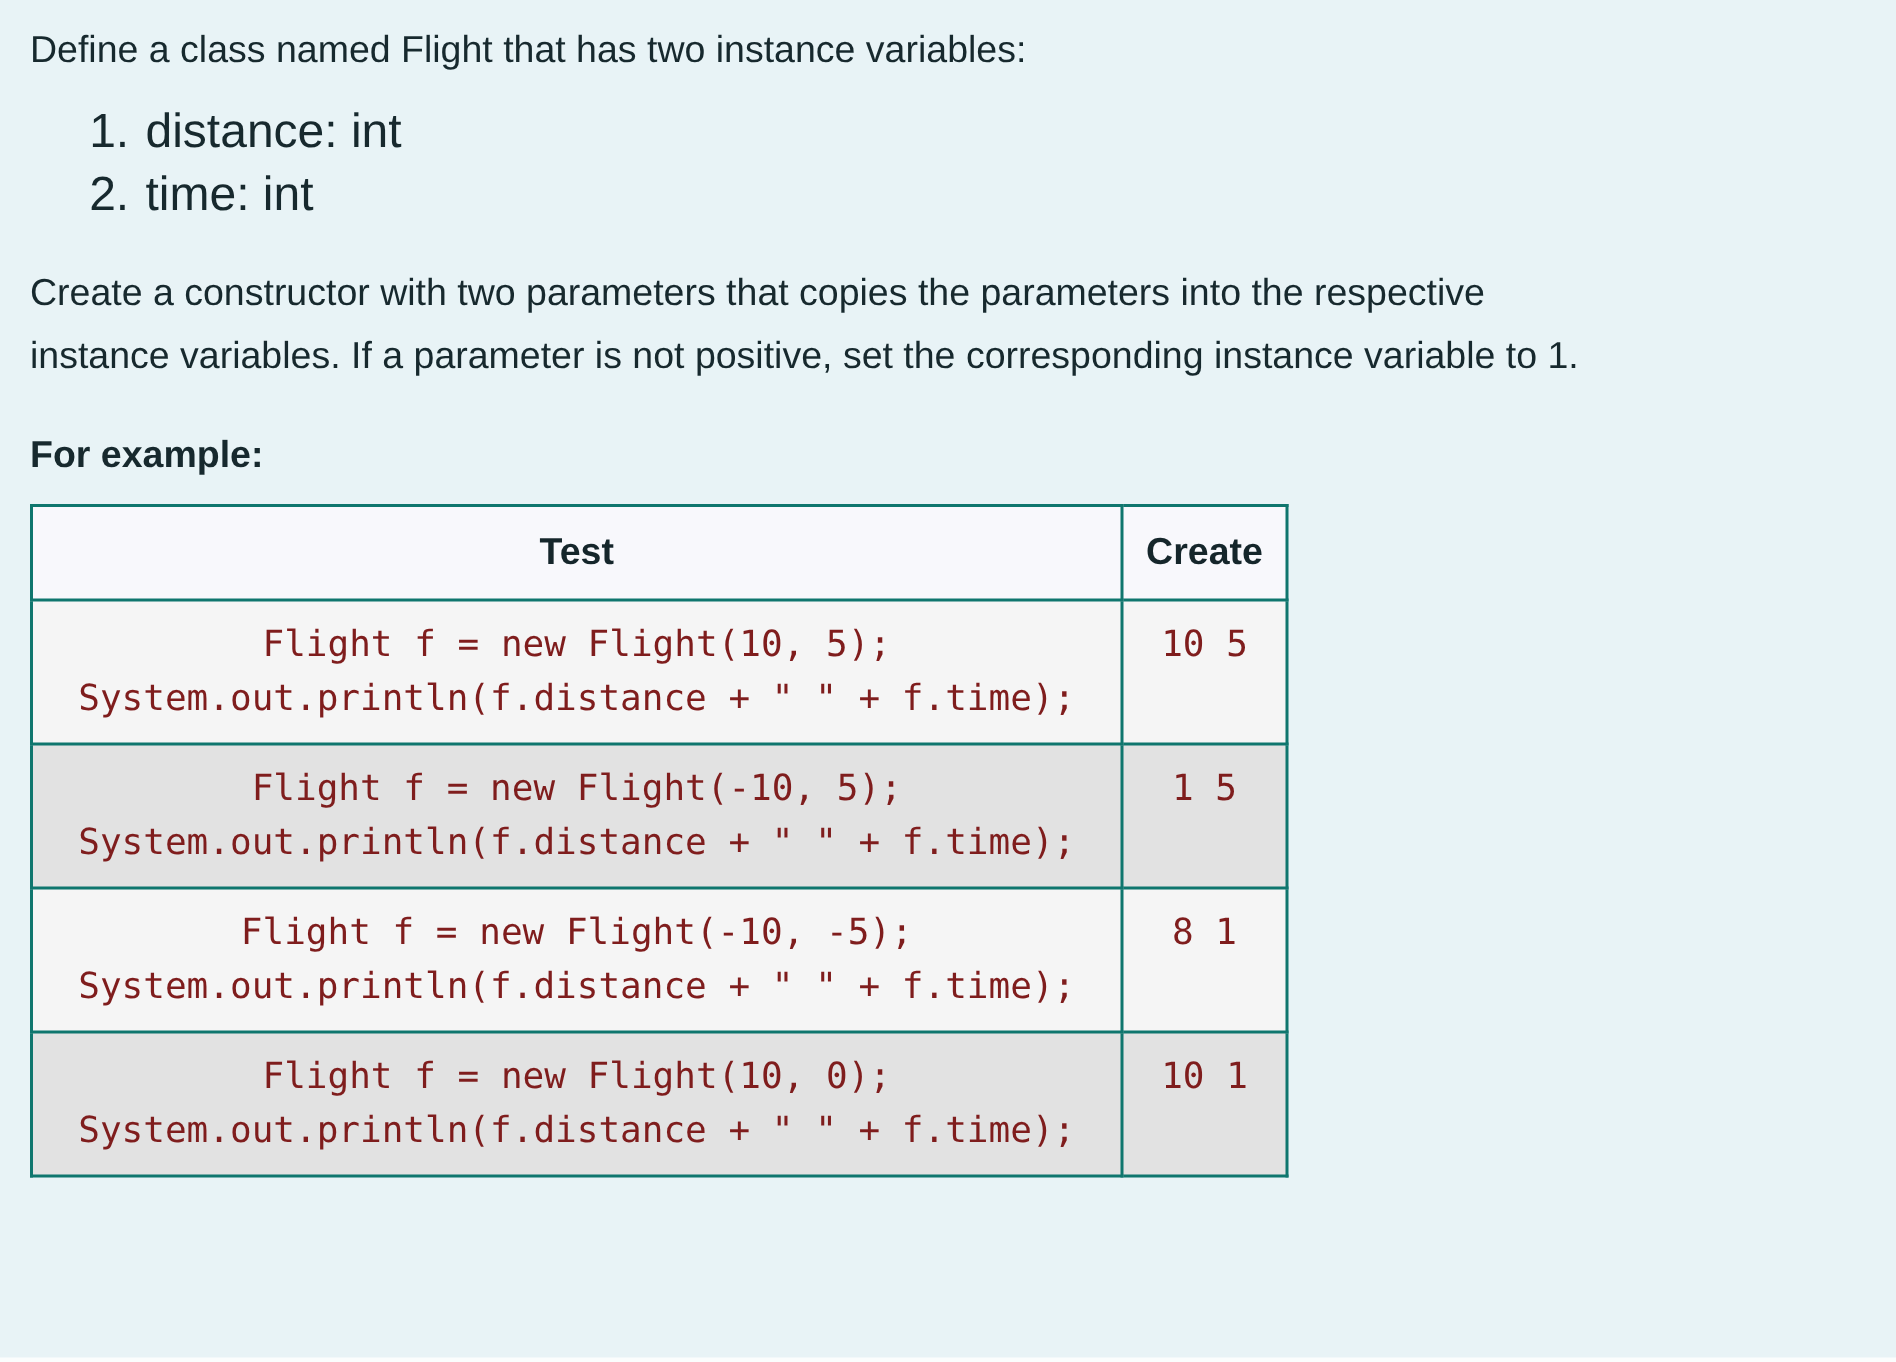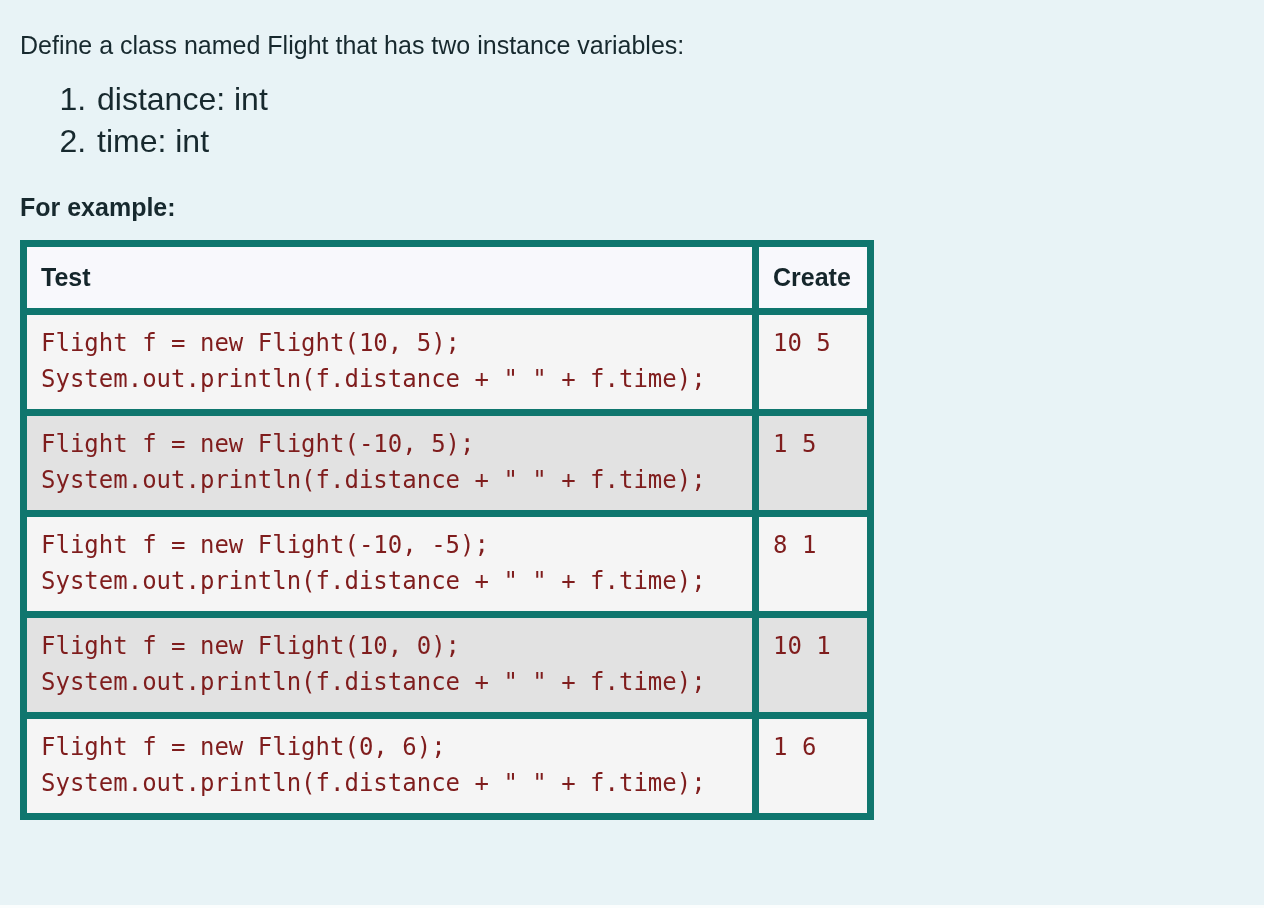--- a/index.html
+++ b/index.html
@@ -13,21 +13,21 @@
     overflow: hidden;
     position: relative;
     font-family: "Liberation Sans", "DejaVu Sans", sans-serif;
     color: #17292e;
   }
   .page {
     padding: 8px 20px 0 20px;
     box-sizing: border-box;
   }
   .intro {
-    margin: 16px 0 12px 0;
+    margin: 4px 0 12px 0;
     font-size: 25px;
     line-height: 42px;
   }
   ol.vars-list {
     margin: 0 0 24px 0;
     padding-left: 75px;
     font-size: 32px;
     line-height: 42px;
   }
   ol.vars-list li {
@@ -46,23 +46,23 @@
     font-size: 25px;
     line-height: 42px;
     font-weight: bold;
   }
   table.examples {
     border-collapse: collapse;
     table-layout: fixed;
   }
   table.examples th,
   table.examples td {
-    border: 7px solid #0f766e;
+    border: 2px solid #0f766e;
     vertical-align: top;
-    text-align: left;
+    text-align: center;
   }
   table.examples th {
     background: #f8f8fc;
     font-size: 25px;
     line-height: 37px;
     font-weight: bold;
     padding: 12px 14px;
     color: #15262b;
   }
   table.examples td {
@@ -98,20 +98,24 @@
 
 <div class="page">
 
   <p class="intro">Define a class named Flight that has two instance variables:</p>
 
   <ol class="vars-list">
     <li>distance: int</li>
     <li>time: int</li>
   </ol>
 
+  <p class="desc">
+    <span class="desc-line">Create a constructor with two parameters that copies the parameters into the respective</span>
+    <span class="desc-line">instance variables. If a parameter is not positive, set the corresponding instance variable to 1.</span>
+  </p>
 
   <p class="example-label">For example:</p>
 
   <table class="examples">
     <thead>
       <tr>
         <th class="col-test">Test</th>
         <th class="col-result">Create</th>
       </tr>
     </thead>
@@ -145,27 +149,18 @@
       </tr>
       <tr>
         <td>
           <div class="code-line">Flight f = new Flight(10, 0);</div>
           <div class="code-line">System.out.println(f.distance + " " + f.time);</div>
         </td>
         <td>
           <div class="result-value">10 1</div>
         </td>
       </tr>
-      <tr>
-        <td>
-          <div class="code-line">Flight f = new Flight(0, 6);</div>
-          <div class="code-line">System.out.println(f.distance + " " + f.time);</div>
-        </td>
-        <td>
-          <div class="result-value">1 6</div>
-        </td>
-      </tr>
     </tbody>
   </table>
 
 </div>
 
 <div class="bottom-strip"></div>
 
 </body></html>

